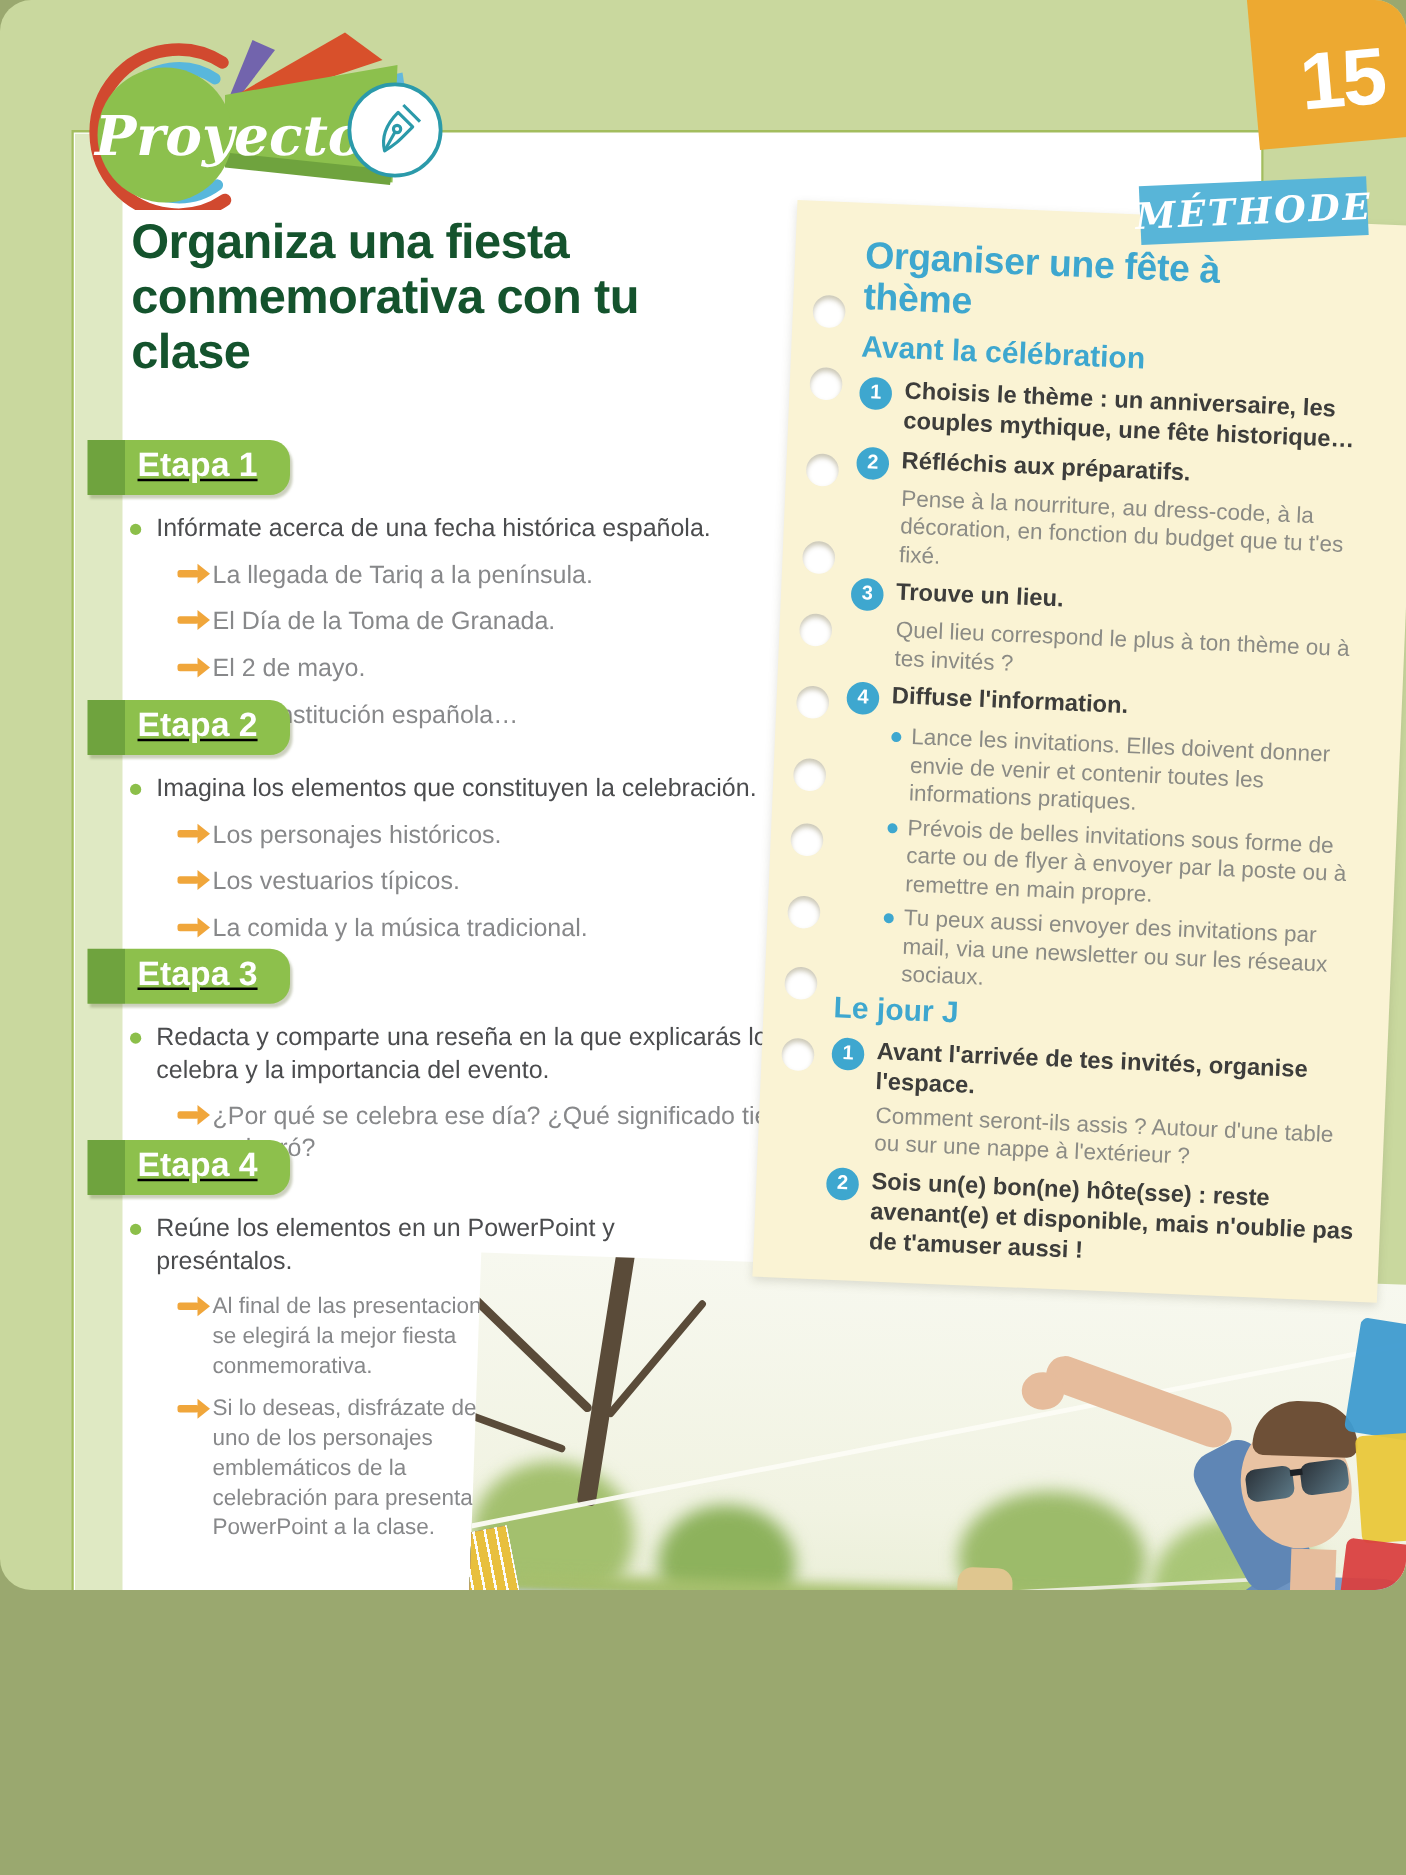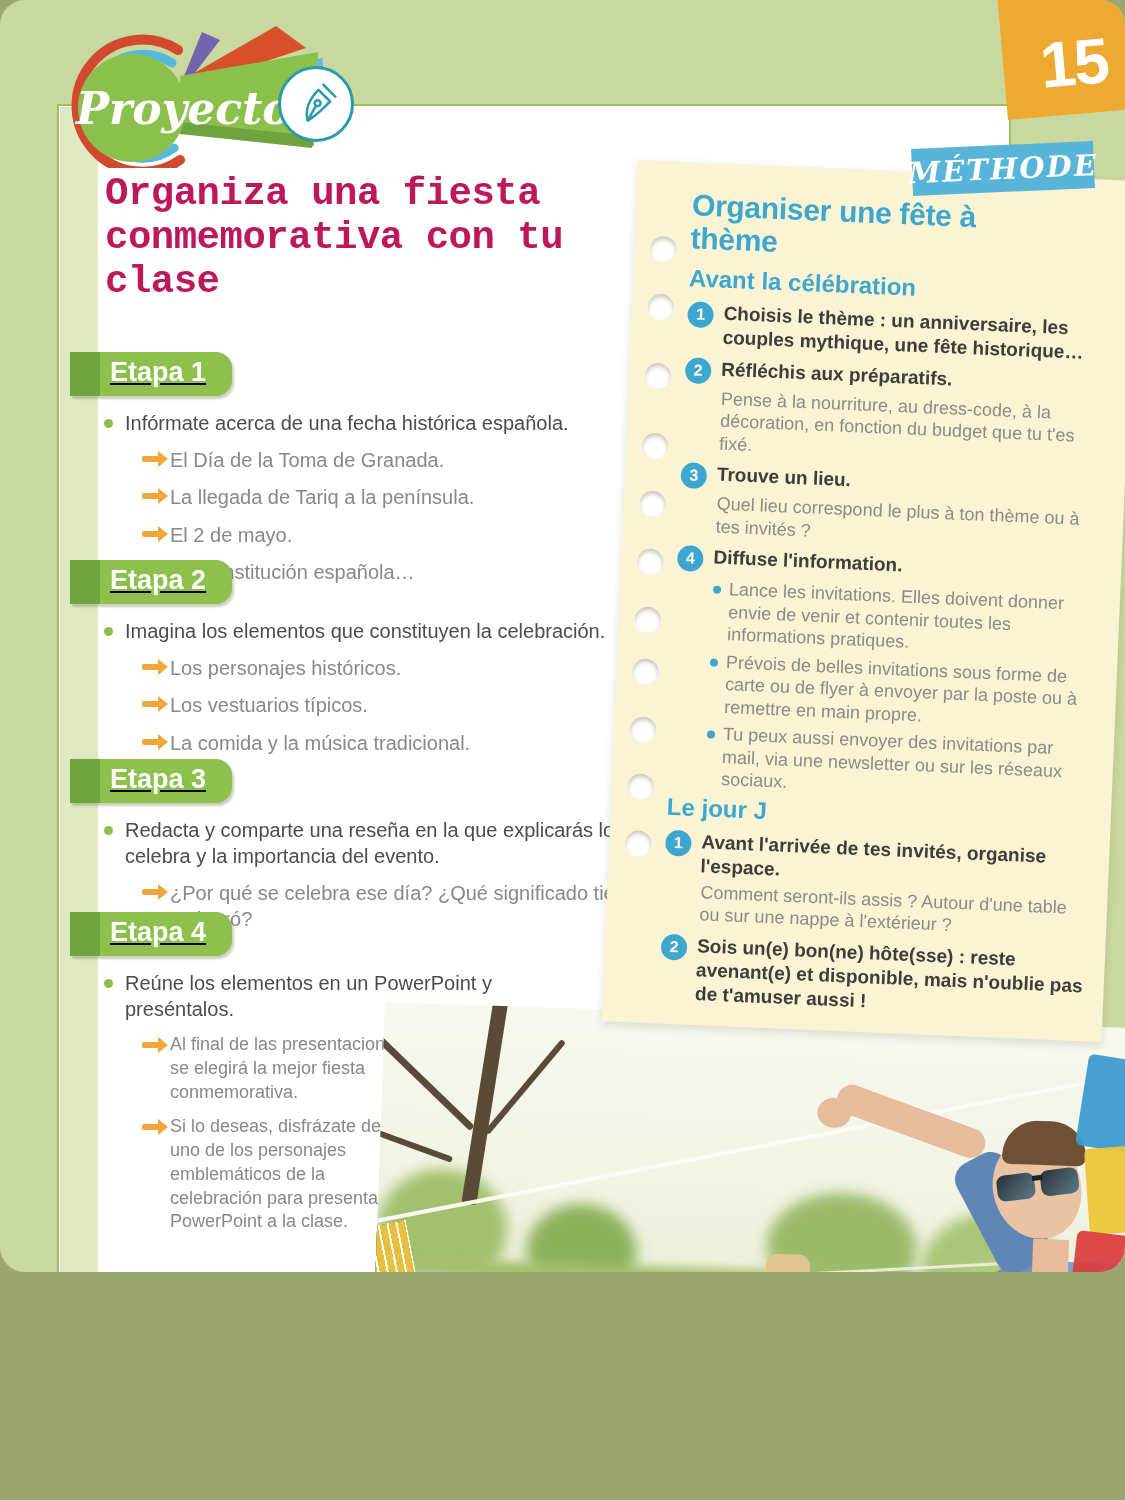--- a/index.html
+++ b/index.html
@@ -17,21 +17,21 @@
   .pen-badge { position:absolute; left:278px; top:66px; width:76px; height:76px; border-radius:50%;
                background:#fff; border:3px solid #2b9aaa; z-index:6;
                display:flex; align-items:center; justify-content:center; }
   .badge-15 { position:absolute; left:1002px; top:-18px; width:142px; height:132px;
               background:#eda931; transform:rotate(-5deg); z-index:5; }
   .badge-15 span { position:absolute; right:38px; bottom:14px; color:#fff; font-weight:bold;
                    font-size:64px; letter-spacing:-2px; }
 
   
   .page-title { position:absolute; left:105px; top:172px; width:500px; z-index:2;
-                font-size:39px; font-weight:bold; color:#be185d; line-height:1.13; letter-spacing:-0.5px;font-family:Liberation Mono, monospace; }
+                font-size:39px; font-weight:bold; color:#14532d; line-height:1.13; letter-spacing:-0.5px; }
 
   .etapa { position:absolute; left:70px; z-index:2; }
   .etapa-tag { display:flex; height:44px; width:fit-content;
                filter:drop-shadow(2px 3px 1px rgba(110,120,70,.35));text-decoration:underline; }
   .tag-dark { width:30px; background:#6fa33e; }
   .tag-label { background:#8dc04c; color:#fff; font-weight:bold; font-size:27px;
                padding:5px 26px 0 10px; border-radius:0 16px 16px 0; }
   .task-row { display:flex; margin:14px 0 0 34px; gap:12px; }
   .dot { flex:none; width:9px; height:9px; border-radius:50%; background:#8cbf4a; margin-top:9px; }
   .task-text { font-size:20px; font-weight:normal; color:#4b4c4e; line-height:1.3; }
@@ -154,25 +154,25 @@
       <span class="tag-dark"></span>
       <span class="tag-label">Etapa 1</span>
     </div>
     <div class="task-row">
       <span class="dot"></span>
       <p class="task-text">Infórmate acerca de una fecha histórica española.</p>
     </div>
     <div class="options">
       <div class="option-row">
         <span class="arrow-icon"></span>
+        <p class="option-text">La llegada de Tariq a la península.</p>
+      </div>
+      <div class="option-row">
+        <span class="arrow-icon"></span>
         <p class="option-text">El Día de la Toma de Granada.</p>
-      </div>
-      <div class="option-row">
-        <span class="arrow-icon"></span>
-        <p class="option-text">La llegada de Tariq a la península.</p>
       </div>
       <div class="option-row">
         <span class="arrow-icon"></span>
         <p class="option-text">El 2 de mayo.</p>
       </div>
       <div class="option-row">
         <span class="arrow-icon"></span>
         <p class="option-text">La Constitución española…</p>
       </div>
     </div>

